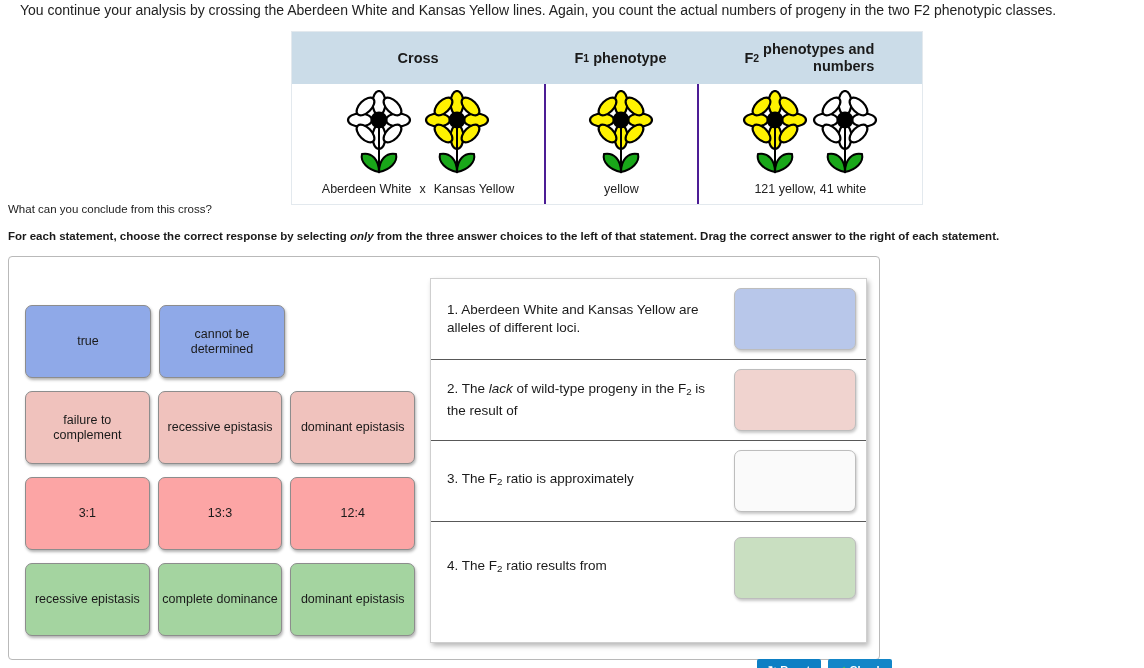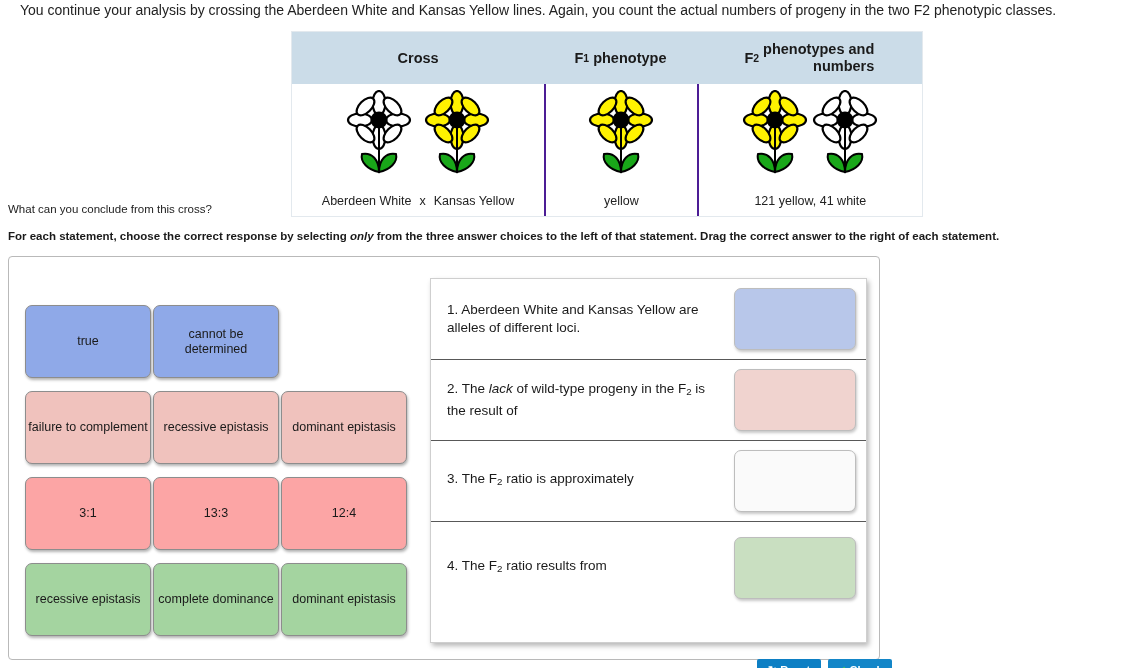--- a/index.html
+++ b/index.html
@@ -75,21 +75,21 @@
     justify-content: center;
     gap: 4px;
     height: 84px;
   }
   .flower-row .xsym {
     font-size: 13px;
     color: #222;
     padding: 0 2px 34px;
   }
   .caption {
-    margin-top: 16px;
+    margin-top: 4px;
     font-size: 12.5px;
     color: #222;
     display: flex;
     justify-content: center;
     align-items: baseline;
     gap: 8px;
   }
   .caption .xsym { font-size: 12.5px; }
 
   
@@ -127,21 +127,21 @@
 
   
   .tiles {
     position: absolute;
     left: 16px;
     top: 48px;
     width: 390px;
   }
   .tile-row {
     display: flex;
-    gap: 2px;
+    gap: 8px;
     margin-bottom: 13px;
   }
   .tile {
     width: 126px;
     height: 73px;
     border-radius: 7px;
     border: 1px solid #8d8d8d;
     box-shadow: 1px 2px 3px rgba(0,0,0,0.30);
     display: flex;
     align-items: center;

